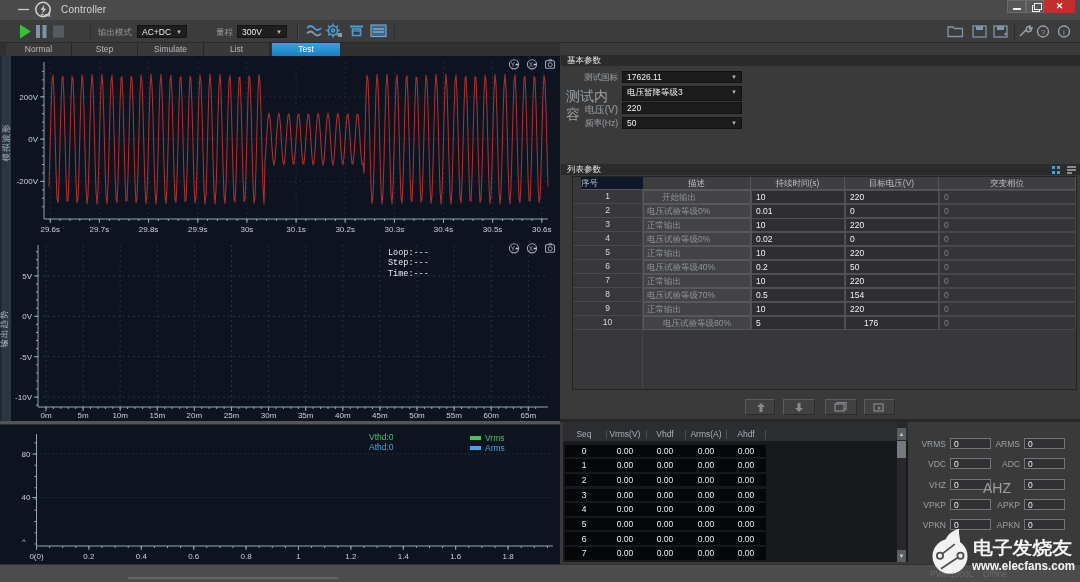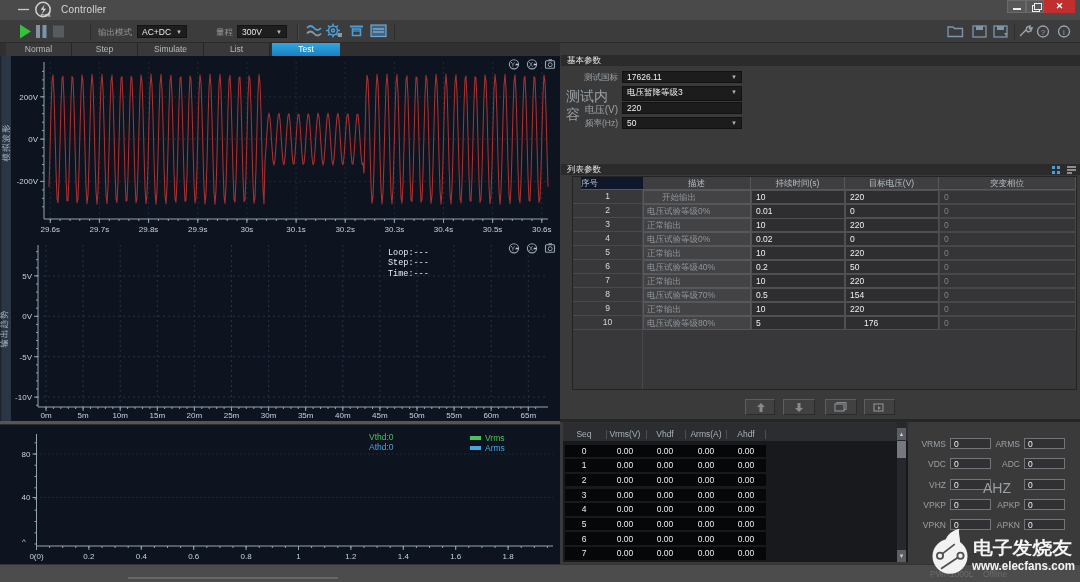--- a/index.html
+++ b/index.html
@@ -527,21 +527,21 @@
     <div style="position:absolute;left:70px;top:111px;width:108px;height:14px;border:1px solid #57585c;box-sizing:border-box;background:#434345;color:#8f969d;font-size:8.5px;line-height:12px;padding-left:3px">电压试验等级70%</div>
     <div style="position:absolute;left:178px;top:111px;width:94px;height:14px;border:1px solid #505052;box-sizing:border-box;background:#2e2e30;color:#eef1f3;font-size:8.5px;line-height:12px;padding-left:4px">0.5</div>
     <div style="position:absolute;left:272px;top:111px;width:94px;height:14px;border:1px solid #505052;box-sizing:border-box;background:#2e2e30;color:#eef1f3;font-size:8.5px;line-height:12px;padding-left:4px">154</div>
     <div style="position:absolute;left:366px;top:111px;width:137px;height:14px;border:1px solid #48484a;box-sizing:border-box;background:#353537;color:#7d8287;font-size:8.5px;line-height:12px;padding-left:4px">0</div>
     <div style="position:absolute;left:0;top:125px;width:70px;height:14px;border:1px solid #4a4a4c;border-width:0 1px 1px 0;box-sizing:border-box;color:#d5d9dd;font-size:8.5px;text-align:center;line-height:13px">9</div>
     <div style="position:absolute;left:70px;top:125px;width:108px;height:14px;border:1px solid #57585c;box-sizing:border-box;background:#434345;color:#8f969d;font-size:8.5px;line-height:12px;padding-left:3px">正常输出</div>
     <div style="position:absolute;left:178px;top:125px;width:94px;height:14px;border:1px solid #505052;box-sizing:border-box;background:#2e2e30;color:#eef1f3;font-size:8.5px;line-height:12px;padding-left:4px">10</div>
     <div style="position:absolute;left:272px;top:125px;width:94px;height:14px;border:1px solid #505052;box-sizing:border-box;background:#2e2e30;color:#eef1f3;font-size:8.5px;line-height:12px;padding-left:4px">220</div>
     <div style="position:absolute;left:366px;top:125px;width:137px;height:14px;border:1px solid #48484a;box-sizing:border-box;background:#353537;color:#7d8287;font-size:8.5px;line-height:12px;padding-left:4px">0</div>
     <div style="position:absolute;left:0;top:139px;width:70px;height:14px;border:1px solid #4a4a4c;border-width:0 1px 1px 0;box-sizing:border-box;color:#d5d9dd;font-size:8.5px;text-align:center;line-height:13px">10</div>
-    <div style="position:absolute;left:70px;top:139px;width:108px;height:14px;border:1px solid #57585c;box-sizing:border-box;background:#434345;color:#8f969d;font-size:8.5px;line-height:12px;padding-left:3px">电压试验等级80%</div>
+    <div style="position:absolute;left:70px;top:139px;width:108px;height:14px;border:1px solid #57585c;box-sizing:border-box;background:#434345;color:#8f969d;font-size:8.5px;line-height:12px;padding-left:19px">电压试验等级80%</div>
     <div style="position:absolute;left:178px;top:139px;width:94px;height:14px;border:1px solid #505052;box-sizing:border-box;background:#2e2e30;color:#eef1f3;font-size:8.5px;line-height:12px;padding-left:4px">5</div>
     <div style="position:absolute;left:272px;top:139px;width:94px;height:14px;border:1px solid #505052;box-sizing:border-box;background:#2e2e30;color:#eef1f3;font-size:8.5px;line-height:12px;padding-left:18px">176</div>
     <div style="position:absolute;left:366px;top:139px;width:137px;height:14px;border:1px solid #48484a;box-sizing:border-box;background:#353537;color:#7d8287;font-size:8.5px;line-height:12px;padding-left:4px">0</div>
     <div style="position:absolute;left:69px;top:153px;width:1px;height:59px;background:#48484c"></div>
   </div>
 <div style="position:absolute;left:745px;top:399px;width:30px;height:16px;background:#414141;border:1px solid;border-color:#5d5d5d #2c2c2c #2c2c2c #5d5d5d;box-sizing:border-box"><svg width="28" height="14">
       <path d="M 15 3 l 4 4 h -2.5 v 5 h -3 v -5 h -2.5 z" fill="#878b8f"></path>
     </svg></div>
 <div style="position:absolute;left:783px;top:399px;width:32px;height:16px;background:#414141;border:1px solid;border-color:#5d5d5d #2c2c2c #2c2c2c #5d5d5d;box-sizing:border-box"><svg width="28" height="14">
       <path d="M 15 12 l -4 -4 h 2.5 v -5 h 3 v 5 h 2.5 z" fill="#878b8f"></path>

